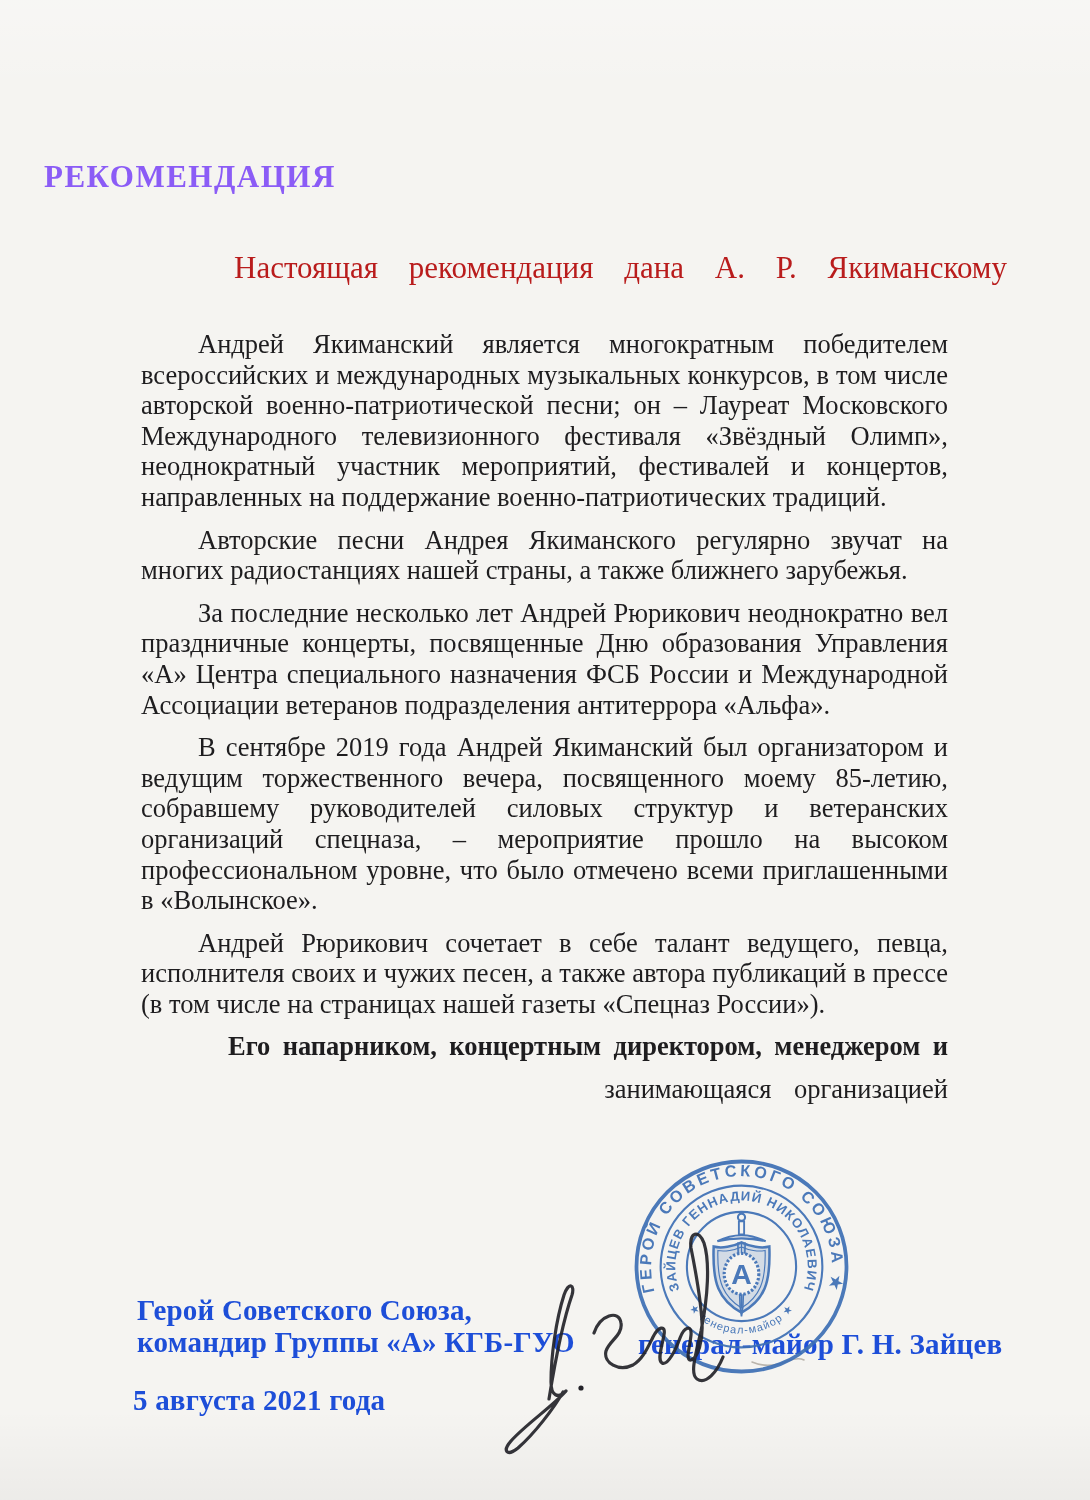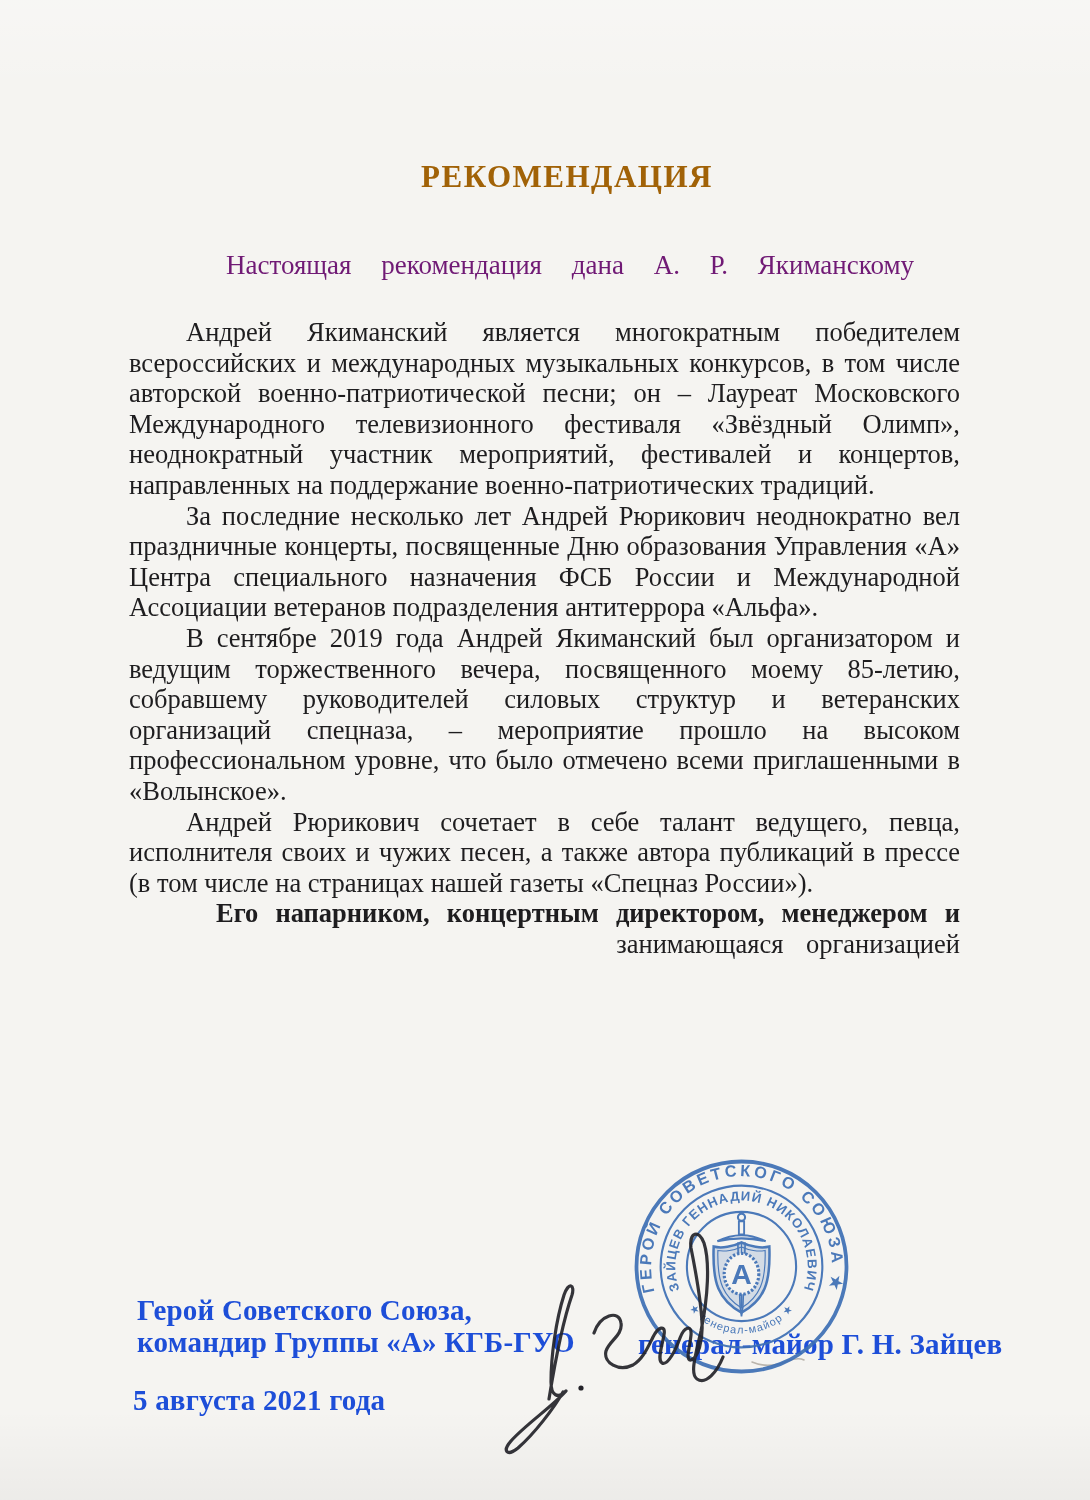--- a/index.html
+++ b/index.html
@@ -15,34 +15,34 @@
   }
   
   .paper-shade{
     position:absolute;left:0;top:0;width:100%;height:100%;
     background:linear-gradient(180deg, rgba(255,255,255,.25) 0%, rgba(255,255,255,0) 6%,
                rgba(0,0,0,0) 94%, rgba(0,0,0,.035) 100%);
     pointer-events:none;
   }
   .doc-title{
     position:absolute;left:0;right:0;top:159px;
-    text-align:center;padding-left:44px;
-    font-size:31px;font-weight:bold;letter-spacing:1.5px;color:#a16207;
+    text-align:left;padding-left:44px;
+    font-size:31px;font-weight:bold;letter-spacing:1.5px;color:#8b5cf6;
   }
   .salutation{
-    position:absolute;left:129px;top:250px;width:830px;
-    font-size:27px;word-spacing:23px;padding-left:97px;
-    color:#701a75;
+    position:absolute;left:137px;top:250px;width:830px;
+    font-size:31px;word-spacing:23px;padding-left:97px;
+    color:#b91c1c;
   }
   .body-text{
     position:absolute;left:129px;top:317px;width:831px;
     font-size:26.5px;line-height:30.6px;
     text-align:justify;
   }
-  .body-text p{margin:0;text-indent:57px;}
+  .body-text p{margin:12px;text-indent:57px;}
   .body-text p.no-indent{text-indent:0;}
   .pline-a{margin:0;text-indent:0;padding-left:30px;text-align:justify;text-align-last:justify;font-weight:bold;}
   .pline-b{margin:0;text-indent:0;text-align:center;word-spacing:14px;}
   .pline-c{margin:0;text-indent:0;text-align:right;word-spacing:16px;}
   .footer-line{
     position:absolute;font-weight:bold;color:#1d4ed8;
     font-size:29px;white-space:nowrap;letter-spacing:.2px;
   }
   .signer-1{left:137px;top:1294px;}
   .signer-2{left:137px;top:1326px;text-align:center;}
@@ -59,20 +59,21 @@
 <body style="--stamp-color: #3d6fb5; --ink: #232329;">
 
 <div class="paper-shade"></div>
 
 <div class="doc-title">РЕКОМЕНДАЦИЯ</div>
 
 <div class="salutation">Настоящая рекомендация дана А. Р. Якиманскому</div>
 
 <div class="body-text">
   <p>Андрей Якиманский является многократным победителем всероссийских и международных музыкальных конкурсов, в том числе авторской военно-патриотической песни; он – Лауреат Московского Международного телевизионного фестиваля «Звёздный Олимп», неоднократный участник мероприятий, фестивалей и концертов, направленных на поддержание военно-патриотических традиций.</p>
+  <p>Авторские песни Андрея Якиманского регулярно звучат на многих радиостанциях нашей страны, а также ближнего зарубежья.</p>
   <p>За последние несколько лет Андрей Рюрикович неоднократно вел праздничные концерты, посвященные Дню образования Управления «А» Центра специального назначения ФСБ России и Международной Ассоциации ветеранов подразделения антитеррора «Альфа».</p>
   <p>В сентябре 2019 года Андрей Якиманский был организатором и ведущим торжественного вечера, посвященного моему 85-летию, собравшему руководителей силовых структур и ветеранских организаций спецназа, – мероприятие прошло на высоком профессиональном уровне, что было отмечено всеми приглашенными в «Волынское».</p>
   <p>Андрей Рюрикович сочетает в себе талант ведущего, певца, исполнителя своих и чужих песен, а также автора публикаций в прессе (в том числе на страницах нашей газеты «Спецназ России»).</p>
   <p class="pline-a">Его напарником, концертным директором, менеджером и</p>
   <p class="pline-c">занимающаяся организацией</p>
 </div>
 
 <div class="footer-line signer-1">Герой Советского Союза,</div>
 <div class="footer-line signer-2">командир Группы «А» КГБ-ГУО</div>
 <div class="footer-line rank-name">генерал-майор Г. Н. Зайцев</div>

